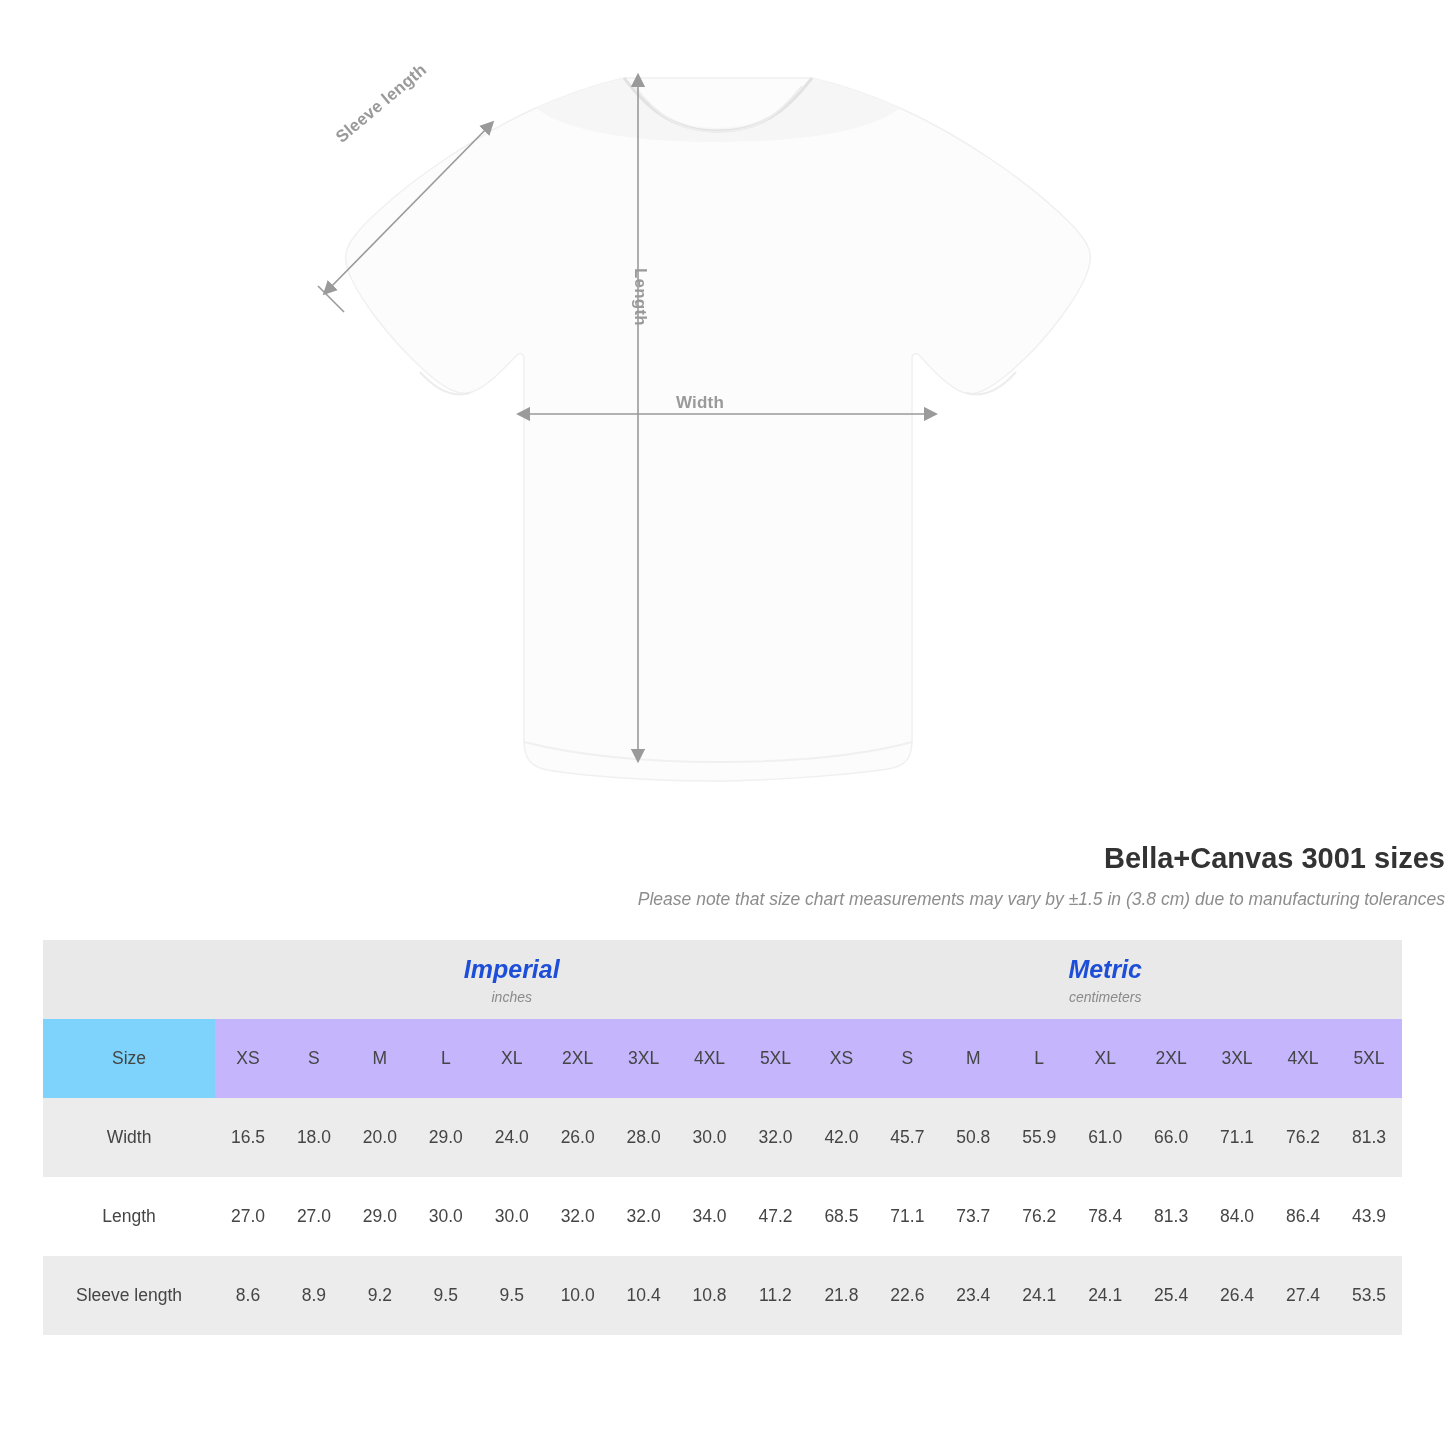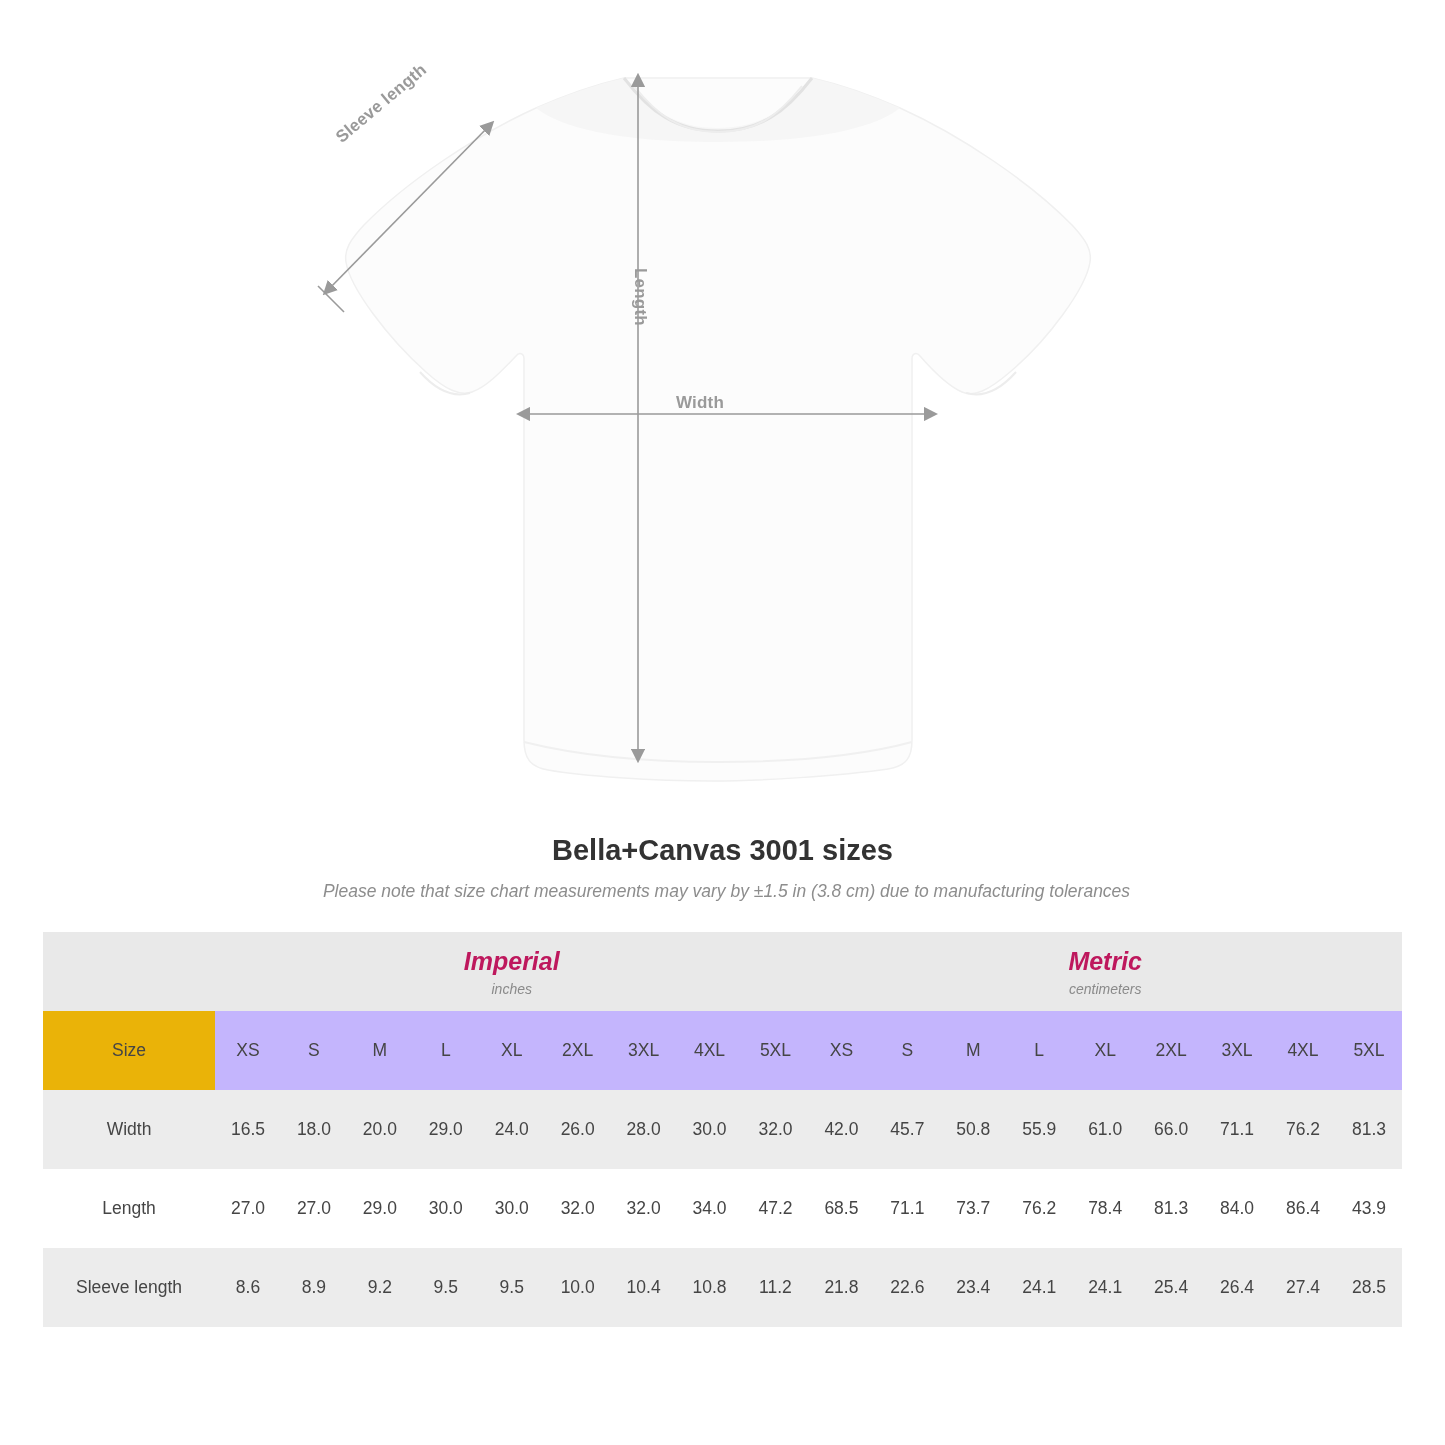--- a/index.html
+++ b/index.html
@@ -51,22 +51,22 @@
   }
   #label-sleeve {
     left: 332px;
     top: 132px;
     transform: rotate(-40deg);
     transform-origin: left top;
   }
 
   
   .title-block {
-    text-align: center;
-    margin-top: 4px;
+    text-align: right;
+    margin-top: 12px;
   }
   .chart-title {
     font-size: 29px;
     font-weight: bold;
     color: #333333;
     margin: 0;
   }
   .chart-note {
     font-size: 17.5px;
     font-style: italic;
@@ -97,21 +97,21 @@
     border: none;
   }
   .unit-header-row td {
     background: #e9e9e9;
     height: 115px;
   }
   .unit-name {
     font-size: 25px;
     font-style: italic;
     font-weight: bold;
-    color: #be185d;
+    color: #1d4ed8;
     line-height: 1.25;
   }
   .unit-sub {
     font-size: 14px;
     font-style: italic;
     color: #8a8a8a;
     margin-top: 4px;
   }
   .row-head {
     font-weight: bold;
@@ -127,21 +127,21 @@
   .corner-cell {
     background: #e9e9e9;
   }
   .sizes-row td {
     font-weight: bold;
     color: #4a4a4a;
     background: #c4b5fd;
     height: 80px;
   }
   .sizes-row td.row-head {
-    background: #eab308;
+    background: #7dd3fc;
   }
   col.first-col { width: 172px; }
 </style>
 </head>
 <body>
 
 <div class="page">
 
   <div class="illustration">
     <svg class="shirt-svg" width="1445" height="830" viewBox="0 0 1445 830">
@@ -305,19 +305,19 @@
           <td>10.8</td>
           <td>11.2</td>
           <td>21.8</td>
           <td>22.6</td>
           <td>23.4</td>
           <td>24.1</td>
           <td>24.1</td>
           <td>25.4</td>
           <td>26.4</td>
           <td>27.4</td>
-          <td>28.5</td>
+          <td>53.5</td>
         </tr>
       </tbody>
     </table>
   </div>
 
 </div>
 
 </body></html>

